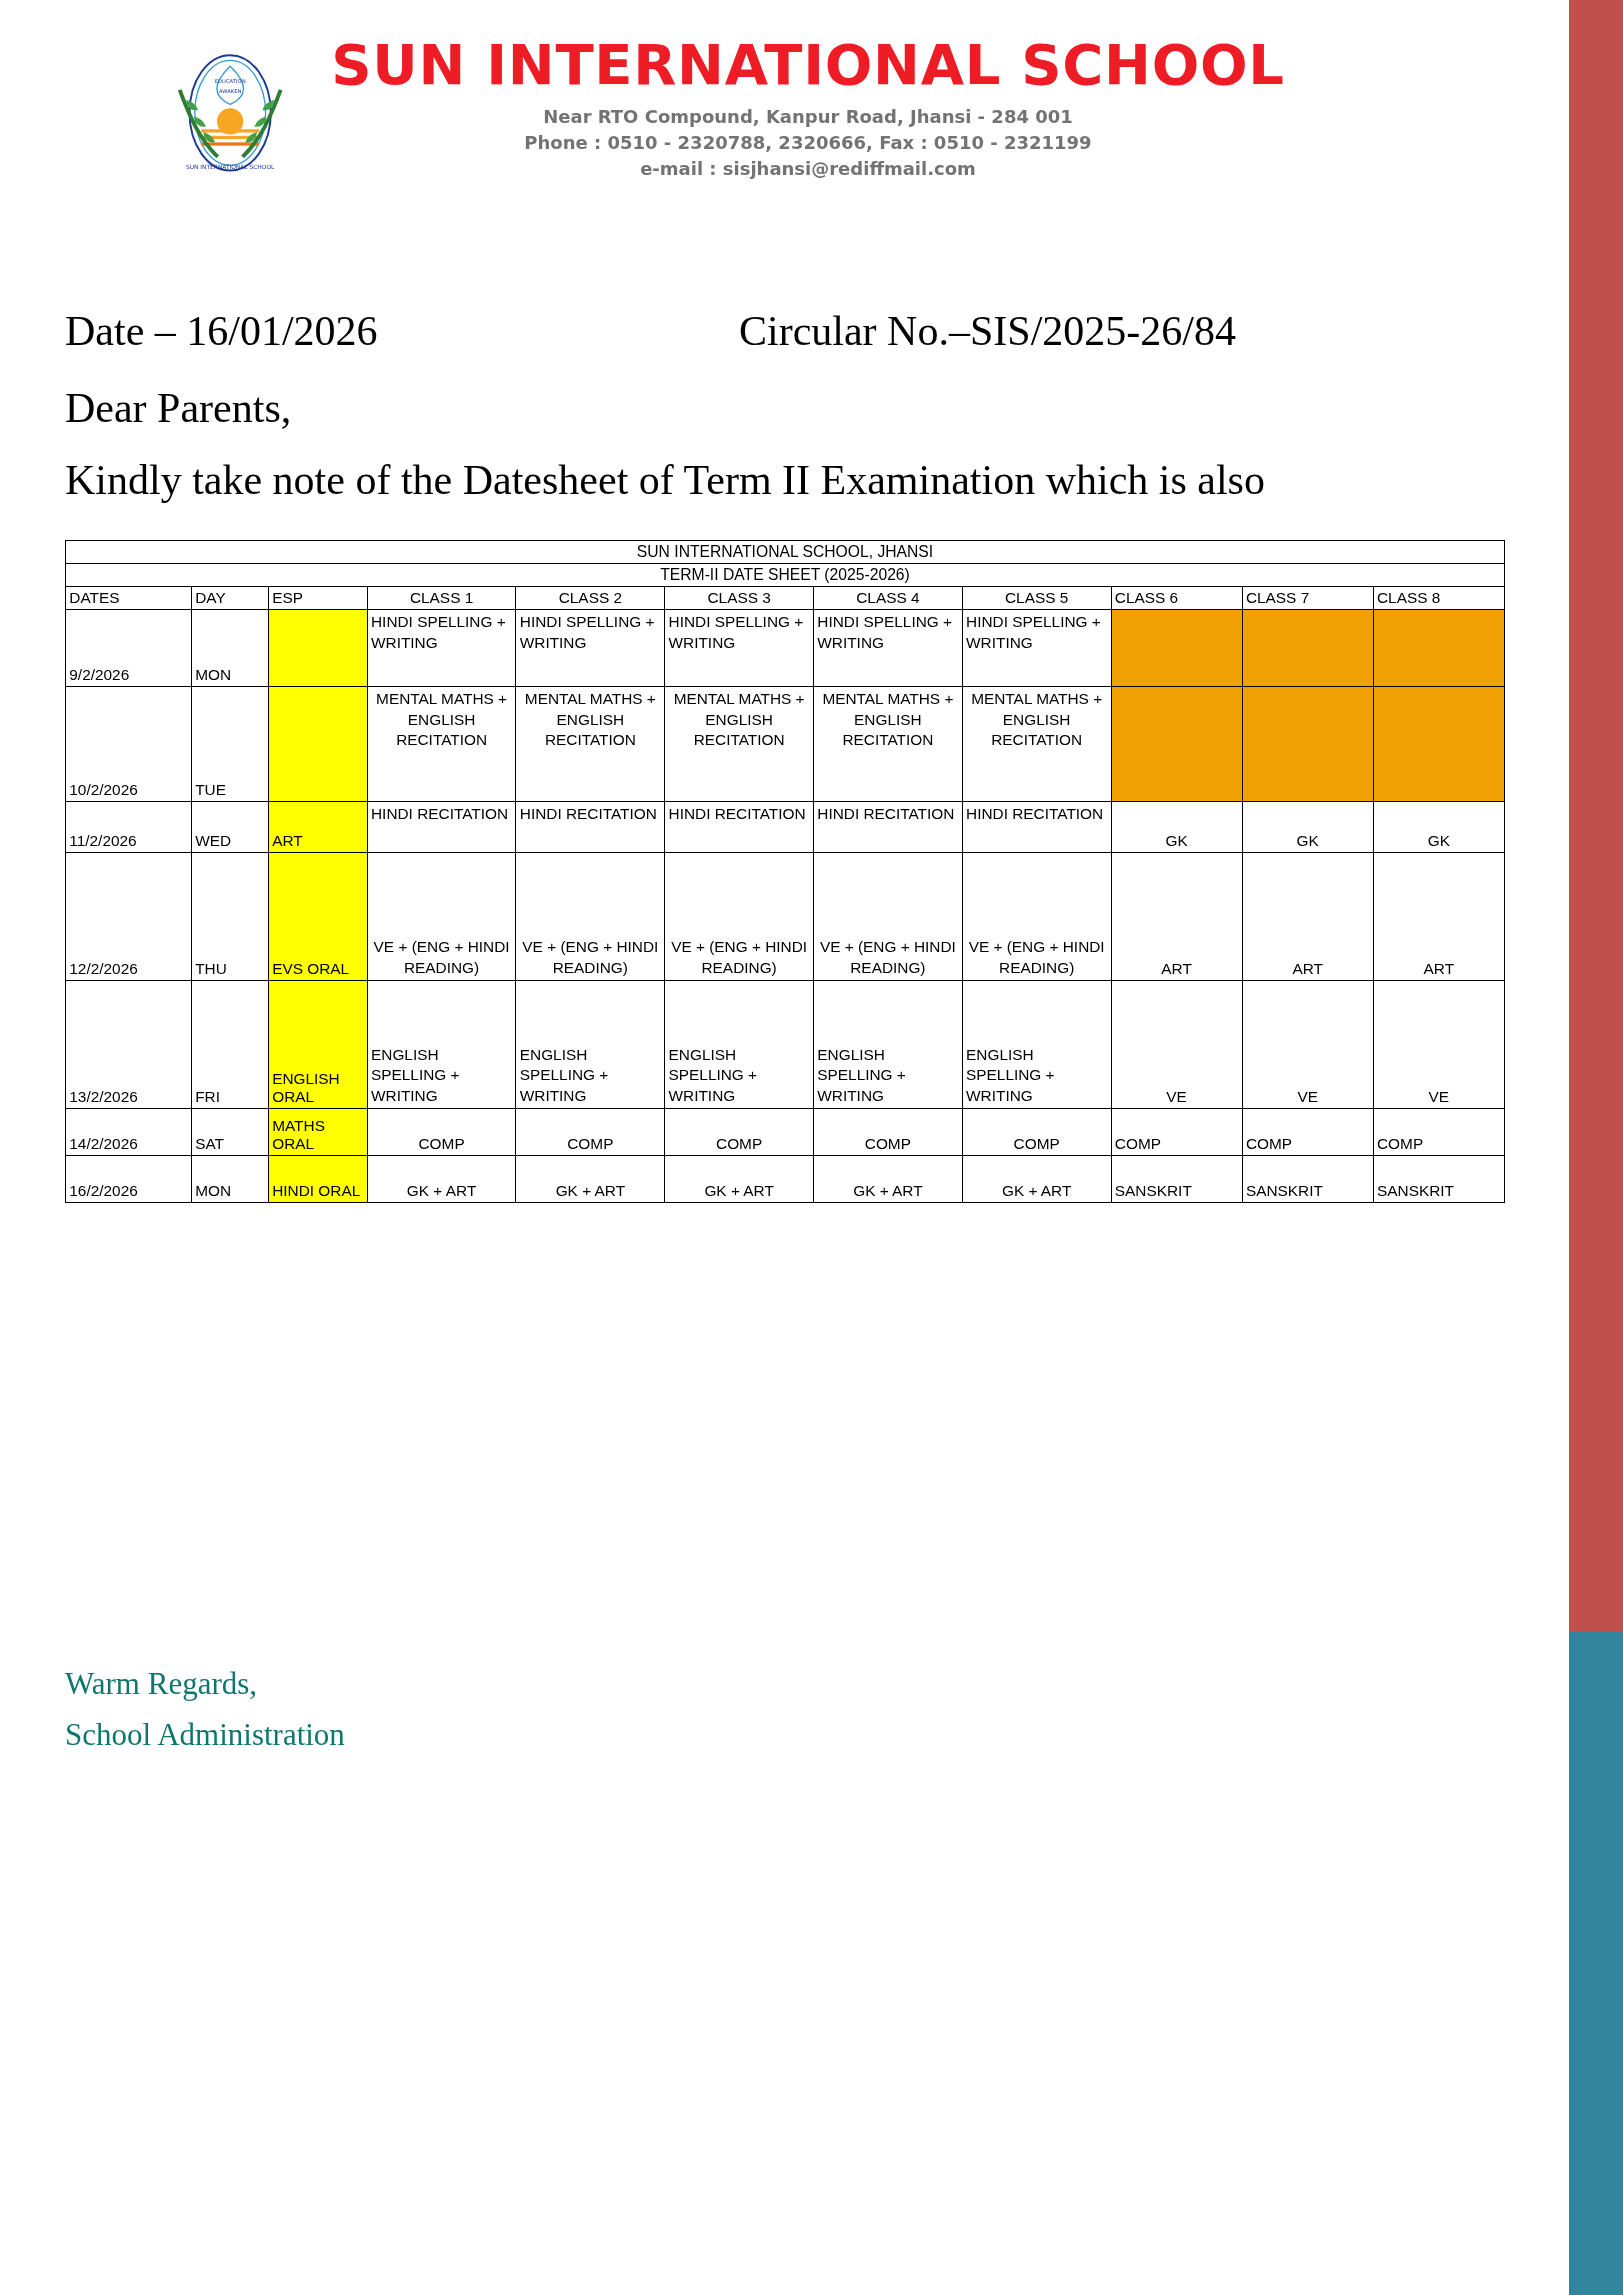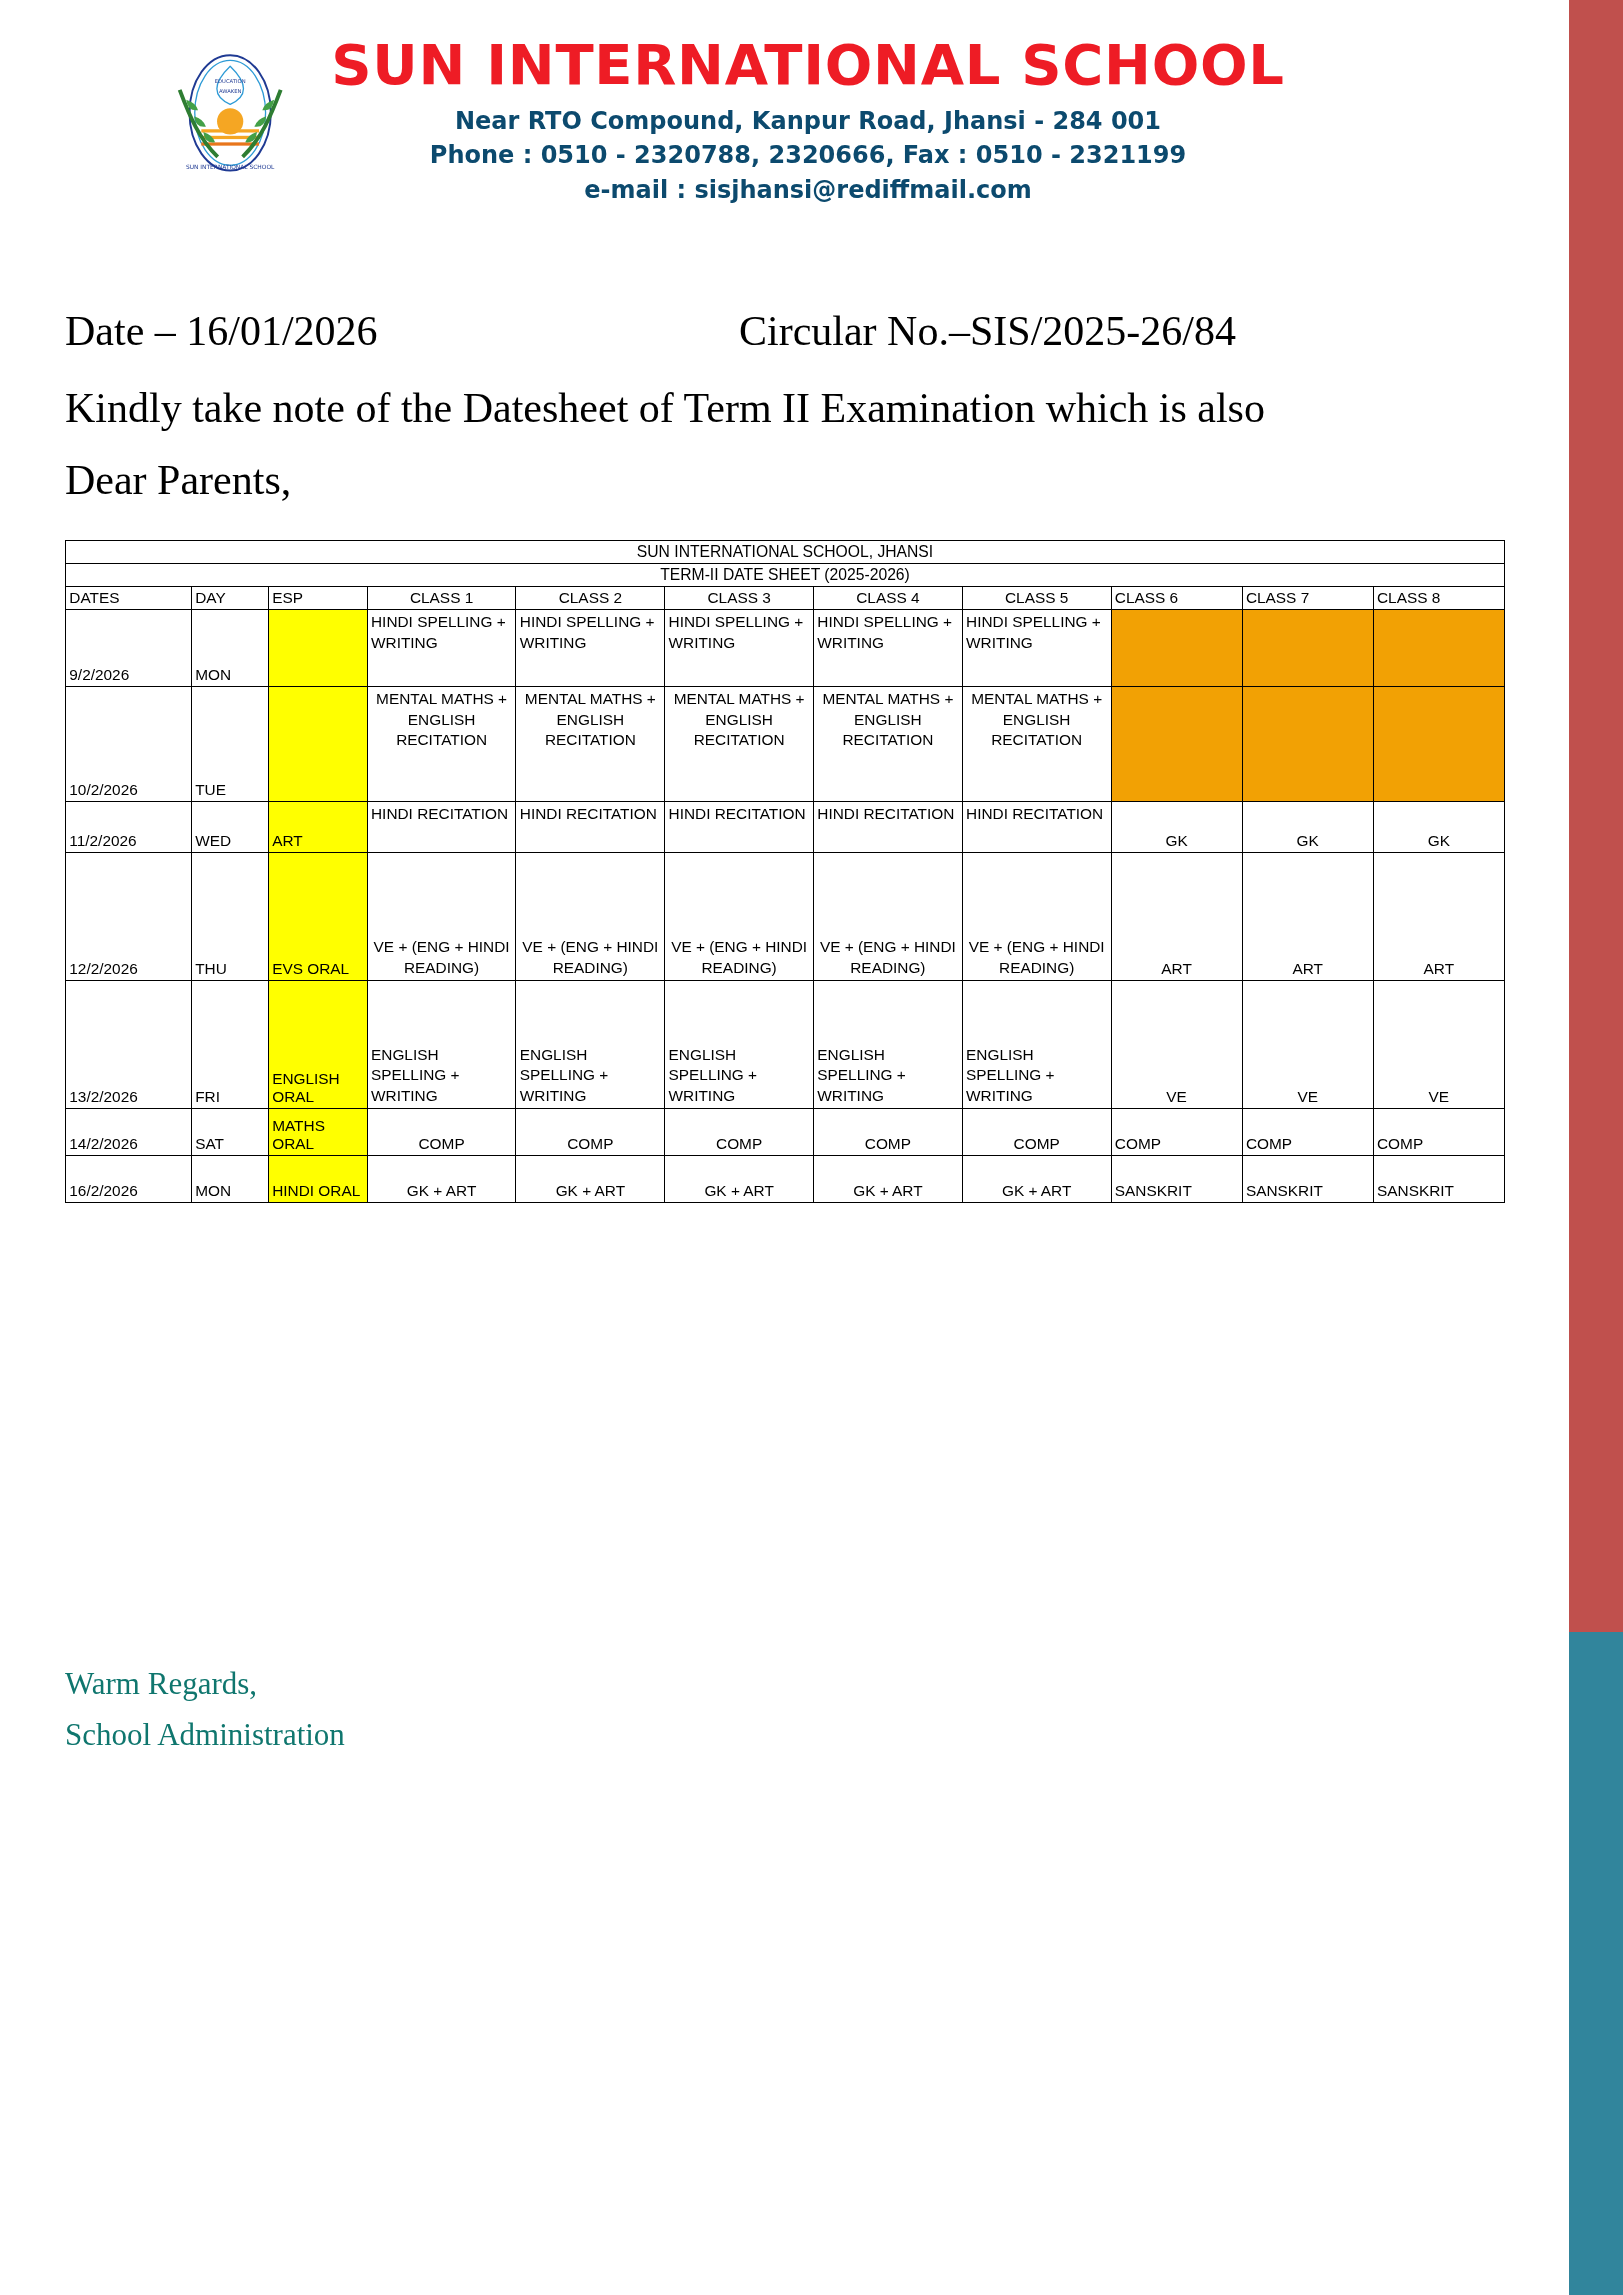--- a/index.html
+++ b/index.html
@@ -48,24 +48,24 @@
     font-family:"DejaVu Sans", sans-serif;
     font-weight:bold;
     font-size: 56px;
     letter-spacing: 0.7px;
     margin: 0;
     padding-left: 85px;
     line-height: 1.05;
   }
   .addr {
     text-align:center;
-    color:#0c4a6e;
+    color:#737373;
     font-family:"DejaVu Sans", sans-serif;
     font-weight:bold;
-    font-size: 24px;
+    font-size: 18px;
     line-height: 1.45;
     padding-left: 85px;
     margin-top: 9.2px;
   }
   .addr div { white-space: nowrap; }
 
   
   .letter-body {
     padding: 0 65px 0 65px;
     font-size: 42px;
@@ -168,22 +168,22 @@
       <div>Phone : 0510 - 2320788, 2320666, Fax : 0510 - 2321199</div>
       <div>e-mail : sisjhansi@rediffmail.com</div>
     </div>
   </div>
 
   <div class="letter-body">
     <div class="row-date">
       <span class="d1">Date – 16/01/2026</span>
       <span>Circular No.–SIS/2025-26/84</span>
     </div>
+    <p class="para">Dear Parents,</p>
     <p class="para">Kindly take note of the Datesheet of Term II Examination which is also</p>
-    <p class="para">Dear Parents,</p>
   </div>
 
   <div class="table-wrap">
     <table class="ds">
       <colgroup>
         <col class="cdates">
           <col class="cday">
           <col class="cesp">
         <col class="ccls">
           <col class="ccls">

